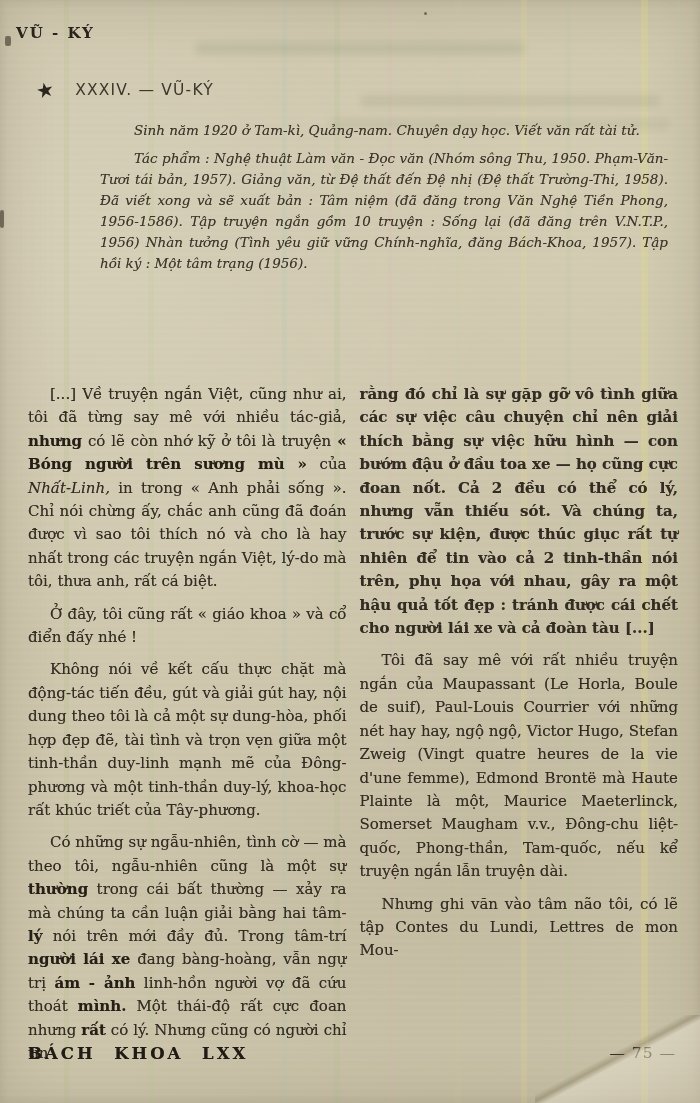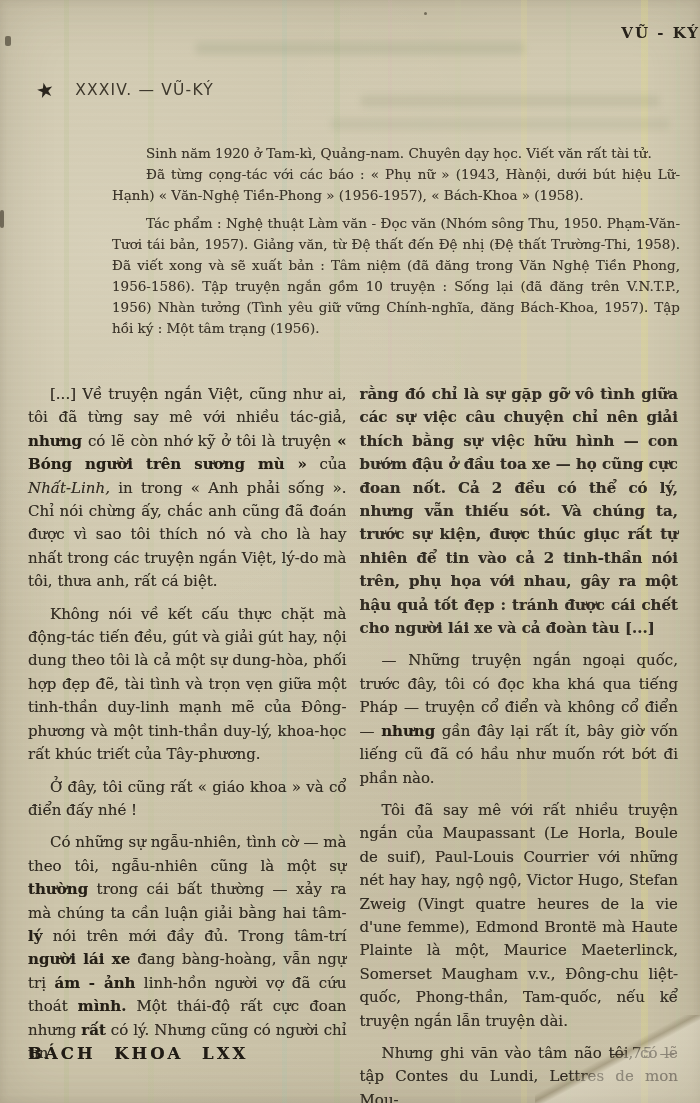--- a/index.html
+++ b/index.html
@@ -45,37 +45,36 @@
   .ghost-1 { top: 42px;  left: 195px; width: 330px; height: 13px; background: rgba(125,135,100,0.17); }
   .ghost-2 { top: 95px;  left: 360px; width: 300px; height: 12px; background: rgba(120,128,95,0.14); }
   .ghost-3 { top: 118px; left: 330px; width: 340px; height: 12px; background: rgba(120,128,95,0.11); }
   .speck { position: absolute; background: rgba(45,38,26,0.55); border-radius: 2px; }
   .speck-1 { top: 36px; left: 5px; width: 6px; height: 10px; }
   .speck-2 { top: 210px; left: 0; width: 4px; height: 18px; }
   .speck-3 { top: 12px; left: 424px; width: 3px; height: 3px; border-radius: 50%; }
 
   .running-title {
     position: absolute; top: 24px; left: 16px; right: 0;
-    text-align: right; font-weight: bold; font-size: 15px;
+    text-align: left; font-weight: bold; font-size: 15px;
     letter-spacing: 2px; color: #28231b;
   }
   .entry {
     position: absolute; top: 80px; left: 36px;
     display: flex; align-items: center; gap: 20px;
     font-family: "DejaVu Sans", "Liberation Sans", sans-serif;
     font-size: 15.5px; color: #3e382c; letter-spacing: 1.2px;
   }
   .star { font-size: 20px; line-height: 1; transform: rotate(-12deg); color: #2a251d; }
 
   .bio {
-    position: absolute; top: 143px; left: 100px; width: 568px;
-    font-size: 13.5px; line-height: 21px;
+    position: absolute; top: 120px; left: 100px; width: 568px;
+    font-style: italic; font-size: 13.5px; line-height: 21px;
     color: #3b342a; text-align: justify;
     text-shadow: 0 0 0.5px rgba(55,46,32,0.45);
-    margin-left: 12px;
   }
   .bio p { margin: 0; text-indent: 34px; }
   .bio p.works { margin-top: 7px; }
 
   .columns {
     position: absolute; top: 383px; left: 28px; width: 650px;
     display: flex; gap: 13px;
   }
   .col {
     flex: 1; font-size: 15px; line-height: 23.4px; color: #322c23;
@@ -119,34 +118,32 @@
 
   <div class="running-title">VŨ - KÝ</div>
 
   <div class="entry">
     <span class="star">★</span>
     <span class="entry-text">XXXIV. — VŨ-KÝ</span>
   </div>
 
   <div class="bio">
     <p><span>Sinh năm 1920 ở Tam-kì, Quảng-nam. Chuyên dạy học. Viết văn rất tài tử.</span></p>
-    <p><span>Đã từng cọng-tác với các báo : « Phụ nữ » (1943, Hànội, dưới bút hiệu Lữ-Hạnh) « Văn-Nghệ Tiền-Phong » (1956-1957), « Bách-Khoa » (1958).</span></p>
     <p class="works"><span>Tác phẩm : Nghệ thuật Làm văn - Đọc văn (Nhóm sông Thu, 1950. Phạm-Văn-Tươi tái bản, 1957). Giảng văn, từ Đệ thất đến Đệ nhị (Đệ thất Trường-Thi, 1958). Đã viết xong và sẽ xuất bản : Tâm niệm (đã đăng trong Văn Nghệ Tiền Phong, 1956-1586). Tập truyện ngắn gồm 10 truyện : Sống lại (đã đăng trên V.N.T.P., 1956) Nhàn tưởng (Tình yêu giữ vững Chính-nghĩa, đăng Bách-Khoa, 1957). Tập hồi ký : Một tâm trạng (1956).</span></p>
   </div>
 
   <div class="columns">
     <div class="col">
       <p><span>[...] Về truyện ngắn Việt, cũng như ai, tôi đã từng say mê với nhiều tác-giả, </span><span class="seg-b">nhưng</span><span> có lẽ còn nhớ kỹ ở tôi là truyện </span><span class="seg-b">« Bóng người trên sương mù »</span><span> của </span><span class="seg-i">Nhất-Linh,</span><span> in trong « Anh phải sống ». Chỉ nói chừng ấy, chắc anh cũng đã đoán được vì sao tôi thích nó và cho là hay nhất trong các truyện ngắn Việt, lý-do mà tôi, thưa anh, rất cá biệt.</span></p>
+      <p><span>Ở đây, tôi cũng rất « giáo khoa » và cổ điển đấy nhé !</span></p>
       <p><span>Không nói về kết cấu thực chặt mà động-tác tiến đều, gút và giải gút hay, nội dung theo tôi là cả một sự dung-hòa, phối hợp đẹp đẽ, tài tình và trọn vẹn giữa một tinh-thần duy-linh mạnh mẽ của Đông-phương và một tinh-thần duy-lý, khoa-học rất khúc triết của Tây-phương.</span></p>
-      <p><span>Ở đây, tôi cũng rất « giáo khoa » và cổ điển đấy nhé !</span></p>
       <p><span>Có những sự ngẫu-nhiên, tình cờ — mà theo tôi, ngẫu-nhiên cũng là một sự </span><span class="seg-b">thường</span><span> trong cái bất thường — xảy ra mà chúng ta cần luận giải bằng hai tâm-</span><span class="seg-b">lý</span><span> nói trên mới đầy đủ. Trong tâm-trí </span><span class="seg-b">người lái xe</span><span> đang bàng-hoàng, vẫn ngự trị </span><span class="seg-b">ám - ảnh</span><span> linh-hồn người vợ đã cứu thoát </span><span class="seg-b">mình.</span><span> Một thái-độ rất cực đoan nhưng </span><span class="seg-b">rất</span><span> có lý. Nhưng cũng có người chỉ tin</span></p>
     </div>
     <div class="col">
       <p class="no-indent"><span>rằng đó chỉ là sự gặp gỡ vô tình giữa các sự việc câu chuyện chỉ nên giải thích bằng sự việc hữu hình — con bướm đậu ở đầu toa xe — họ cũng cực đoan nốt. Cả 2 đều có thể có lý, nhưng vẫn thiếu sót. Và chúng ta, trước sự kiện, được thúc giục rất tự nhiên để tin vào cả 2 tinh-thần nói trên, phụ họa với nhau, gây ra một hậu quả tốt đẹp : tránh được cái chết cho người lái xe và cả đoàn tàu [...]</span></p>
-      <p><span>— Những truyện ngắn ngoại quốc, trước đây, tôi có đọc kha khá qua tiếng Pháp — truyện cổ điển và không cổ điển — </span><span class="seg-b">nhưng</span><span> gần đây lại rất ít, bây giờ vốn liếng cũ đã có hầu như muốn rớt bớt đi phần nào.</span></p>
       <p><span>Tôi đã say mê với rất nhiều truyện ngắn của Maupassant (Le Horla, Boule de suif), Paul-Louis Courrier với những nét hay hay, ngộ ngộ, Victor Hugo, Stefan Zweig (Vingt quatre heures de la vie d'une femme), Edmond Brontë mà Haute Plainte là một, Maurice Maeterlinck, Somerset Maugham v.v., Đông-chu liệt-quốc, Phong-thần, Tam-quốc, nếu kể truyện ngắn lẫn truyện dài.</span></p>
       <p><span>Nhưng ghi văn vào tâm não tôi, có lẽ tập Contes du Lundi, Lettres de mon Mou-</span></p>
     </div>
   </div>
 
   <div class="footer">
     <span class="footer-left">BÁCH KHOA LXX</span>
     <span class="footer-right">— 75 —</span>
   </div>
 

